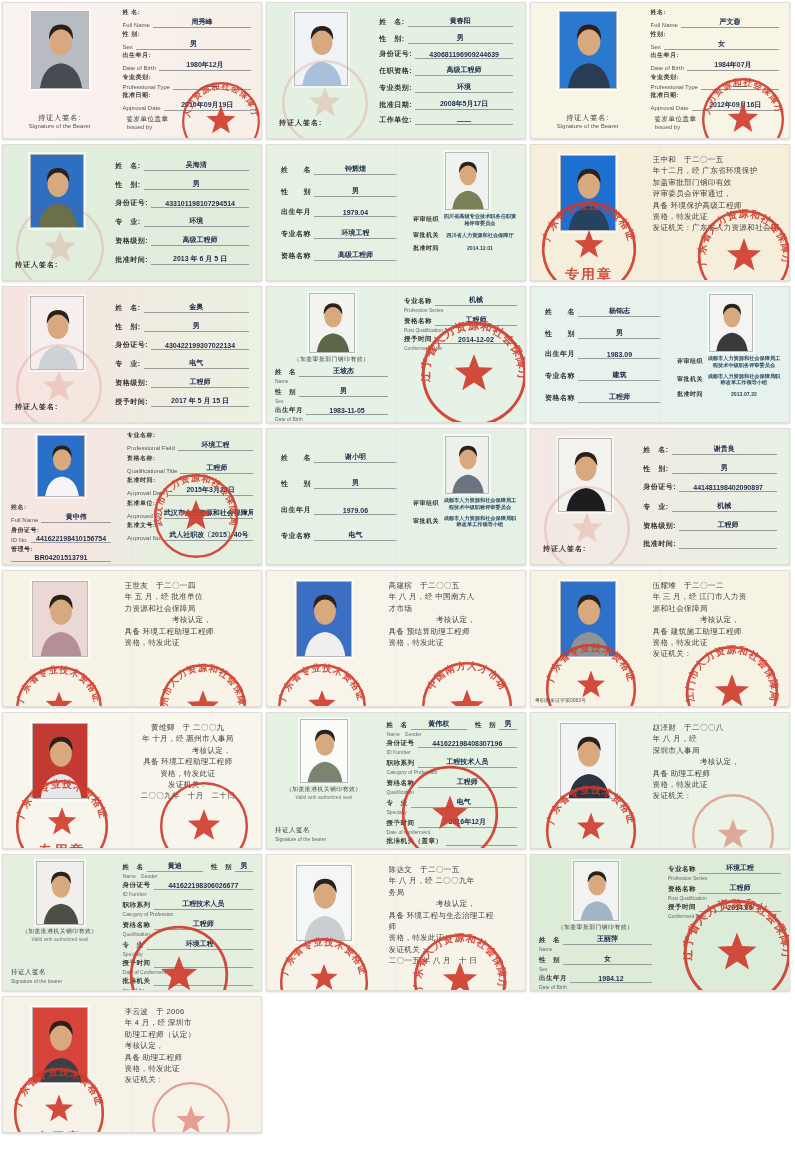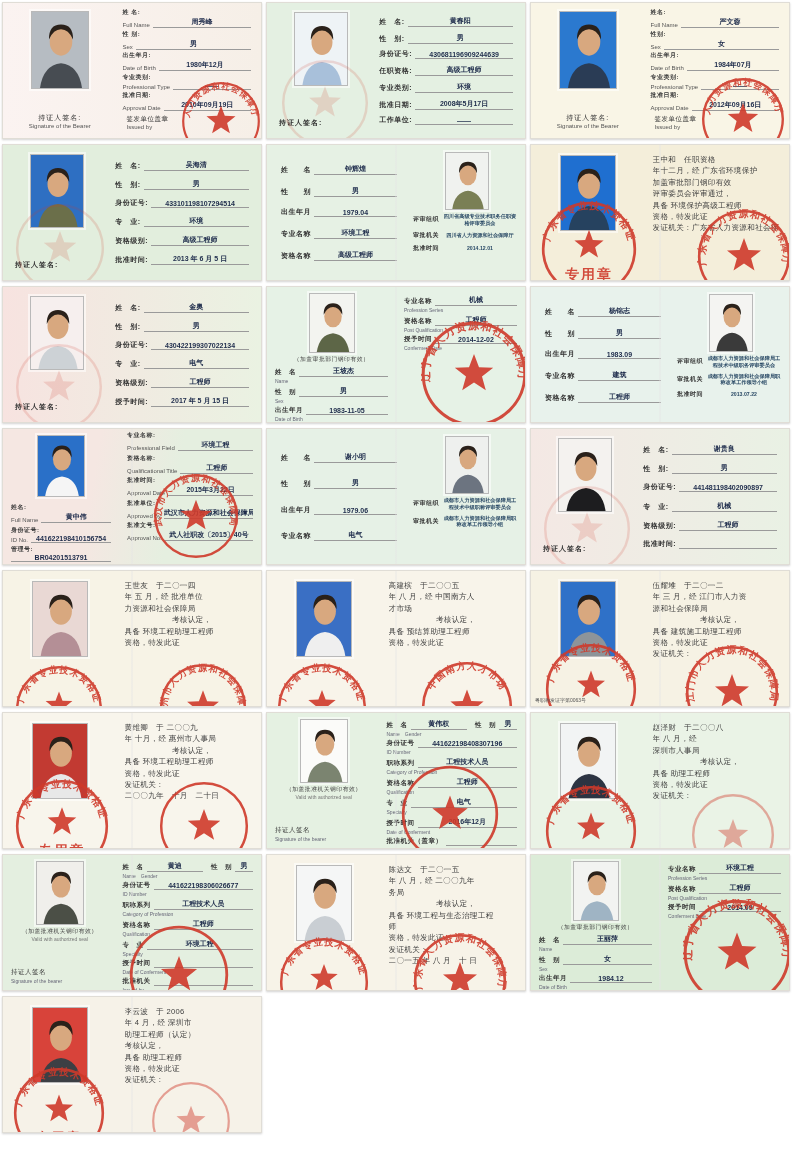--- a/index.html
+++ b/index.html
@@ -327,21 +327,21 @@
     <div class="card t-award" style="background: rgb(244, 238, 218);">
       <div class="half hl w44">
         <div class="photo" style="width: 56px; height: 76px; margin: 10px auto 0px; background: rgb(31, 111, 208);"><svg width="56" height="76" viewBox="0 0 54 72" preserveAspectRatio="xMidYMax meet">
     <path d="M7 74 Q9 49 27 47 Q45 49 47 74 Z" fill="#26425f"></path>
     <ellipse cx="27" cy="27" rx="10.5" ry="13" fill="#d8a87f"></ellipse>
     <path d="M15.8 25 Q15.5 11 27 11 Q38.5 11 38.2 25 Q34 15.5 27 15.5 Q20 15.5 15.8 25 Z" fill="#2a211a"></path>
   </svg></div>
       </div>
       <div class="half hr">
         <div class="awtxt">
-          <div class="aline">王中和　任职资格</div>
+          <div class="aline">王中和　于二〇一五</div>
           <div class="aline">年十二月，经 广东省环境保护</div>
           <div class="aline">加盖审批部门钢印有效</div>
           <div class="aline">评审委员会评审通过，</div>
           <div class="aline">具备 环境保护高级工程师</div>
           <div class="aline">资格，特发此证</div>
           <div class="aline">发证机关：广东省人力资源和社会保障厅</div>
         </div>
       </div>
       <div class="fold"></div>
       <div class="stamp" style="left: 10px; top: 56px; width: 96px; height: 96px; opacity: 0.9;"><svg width="96" height="96">
@@ -798,21 +798,21 @@
       <div class="stamp" style="left: 154px; top: 74px; width: 94px; height: 94px; opacity: 0.9;"><svg width="94" height="94">
     <circle cx="47" cy="47" r="44.8" fill="none" stroke="#cf3a2b" stroke-width="2.6"></circle>
     <defs>
             <path id="arc14-1" d="M 10.3 60.3 A 39 39 0 1 1 83.7 60.3"></path>
           </defs>
     <text fill="#cf3a2b" font-size="9.9" font-weight="bold" letter-spacing="1"><textPath href="#arc14-1" startOffset="50%" text-anchor="middle">江门市人力资源和社会保障局</textPath></text>
     <polygon points="47.0,29.1 51.4,40.9 64.0,41.5 54.1,49.3 57.5,61.4 47.0,54.5 36.5,61.4 39.9,49.3 30.0,41.5 42.6,40.9" fill="#cf3a2b"></polygon>
 
   </svg></div>
     </div>
-    <div class="card t-award" style="background: rgb(248, 245, 236);">
+    <div class="card t-award" style="background: rgb(248, 245, 236); text-align: center;">
       <div class="half hl w44">
         <div class="photo" style="width: 56px; height: 76px; margin: 10px auto 0px; background: rgb(194, 58, 50);"><svg width="56" height="76" viewBox="0 0 54 72" preserveAspectRatio="xMidYMax meet">
     <path d="M7 74 Q9 49 27 47 Q45 49 47 74 Z" fill="#e8e8e8"></path>
     <ellipse cx="27" cy="27" rx="10.5" ry="13" fill="#d8a87f"></ellipse>
     <path d="M15.8 25 Q15.5 11 27 11 Q38.5 11 38.2 25 Q34 15.5 27 15.5 Q20 15.5 15.8 25 Z" fill="#2a211a"></path>
   </svg></div>
       </div>
       <div class="half hr">
         <div class="awtxt">
           <div class="aline">黄维卿　于 二〇〇九</div>

